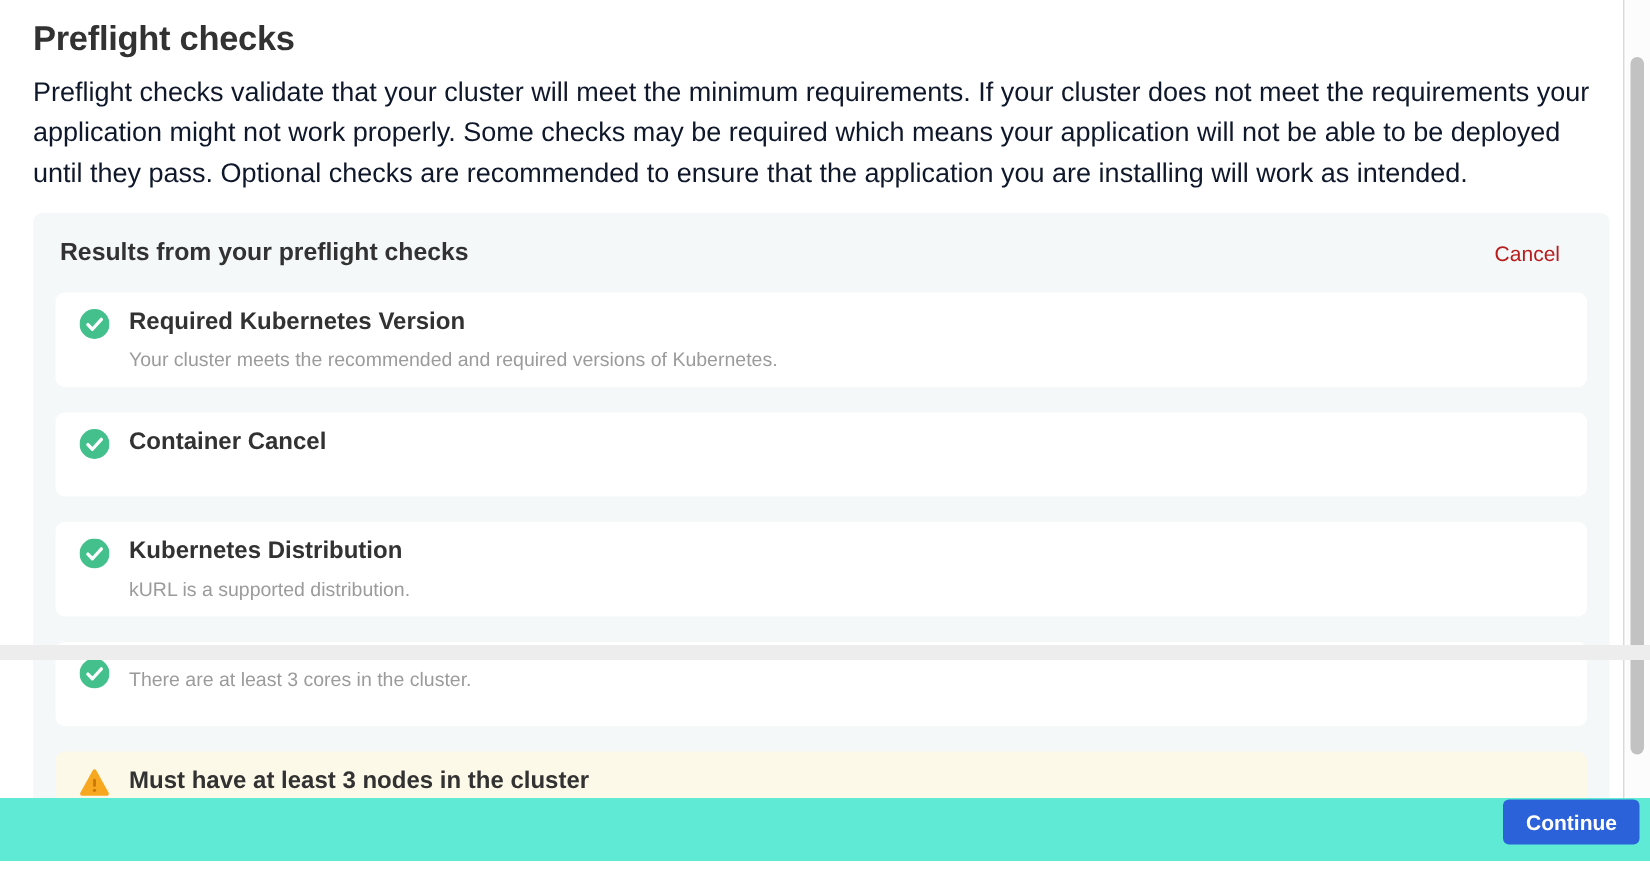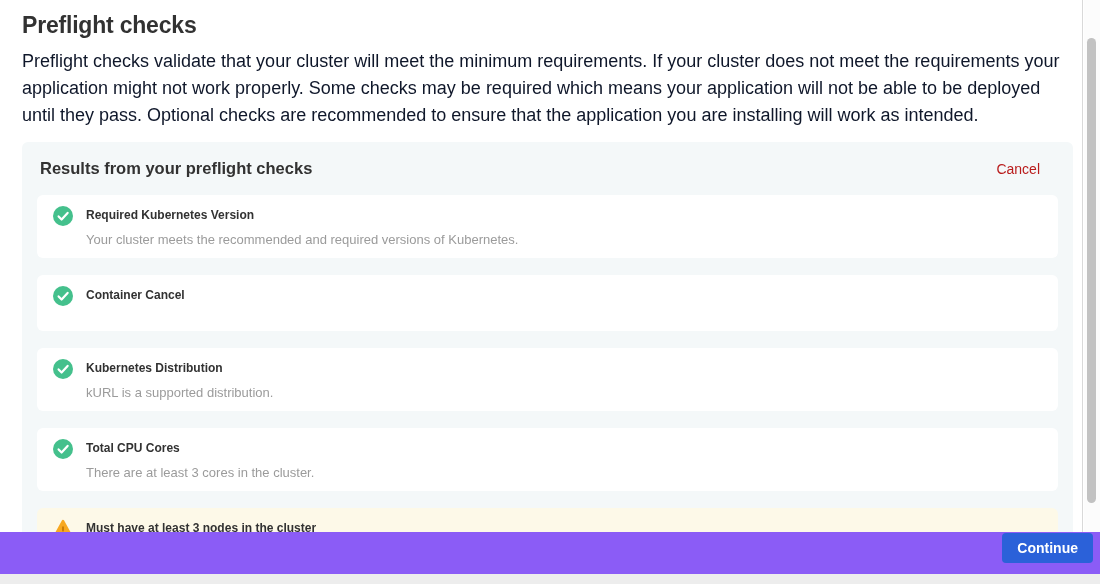--- a/index.html
+++ b/index.html
@@ -3,21 +3,21 @@
 <meta charset="utf-8">
 <style>
   * { box-sizing: border-box; }
   html, body { margin: 0; padding: 0; }
   body {
     width: 1100px; height: 584px;
     font-family: "Liberation Sans", sans-serif;
     background: #ffffff;
     overflow: hidden;
   }
-  .viewport { position: relative; width: 1100px; height: 584px; background: #fff; }
+  .viewport { position: relative; width: 1100px; height: 440px; background: #fff; }
 
   
   .main {
     position: absolute; top: 0; left: 0;
     width: 1083px; height: 532px;
     border-right: 1px solid #d9d9d9;
     overflow: hidden; background: #fff;
   }
   .content { padding: 12px 0 0 22px; }
 
@@ -45,39 +45,39 @@
 
   .card {
     background: #ffffff; border-radius: 6px;
     margin-top: 17px; margin-left: -3px;
     padding: 10px 15px 11px 16px;
     display: flex; align-items: flex-start;
     min-height: 56px;
   }
   .card .icon-wrap { width: 20px; height: 20px; flex: none; margin-right: 13px; margin-top: 1px; }
   .card .icon-wrap svg { display: block; }
-  .card-title { font-size: 12px; font-weight: bold; color: #323232; line-height: 20px; }
+  .card-title { font-size: 16px; font-weight: bold; color: #323232; line-height: 20px; }
   .card-msg { font-size: 13px; color: #9b9b9b; margin-top: 7px; line-height: 15px; }
   .card.warn { background: #fdf9e8; }
 
   
   .scrollbar-track {
     position: absolute; top: 0; right: 0;
     width: 16px; height: 532px; background: #fcfcfc;
   }
   .scrollbar-thumb {
     position: absolute; top: 38px; left: 3px;
     width: 9px; height: 465px;
     background: #c2c2c2; border-radius: 5px;
   }
 
   
   .footer {
     position: absolute; left: 0; right: 0; top: 532px; height: 42px;
-    background: #8b5cf6;
+    background: #5eead4;
   }
   .continue-btn {
     position: absolute; top: 1px; right: 7px;
     height: 30px; padding: 0 15px;
     background: #2b61d9; color: #ffffff;
     font-family: "Liberation Sans", sans-serif;
     font-size: 14px; font-weight: bold;
     border: none; border-radius: 4px; cursor: pointer;
   }
   .bottom-strip {
@@ -141,21 +141,20 @@
         </div>
 
         <div class="card">
           <span class="icon-wrap">
             <svg width="20" height="20" viewBox="0 0 20 20">
               <circle cx="10" cy="10" r="10" fill="#44c08c"></circle>
               <path d="M5.6 10.4l3 3.1 6-6.6" stroke="#ffffff" stroke-width="2.2" fill="none" stroke-linecap="round" stroke-linejoin="round"></path>
             </svg>
           </span>
           <div>
-            <div class="card-title">Total CPU Cores</div>
             <div class="card-msg">There are at least 3 cores in the cluster.</div>
           </div>
         </div>
 
         <div class="card warn">
           <span class="icon-wrap">
             <svg width="20" height="20" viewBox="0 0 20 20">
               <path d="M10 2.2 L18.3 17.2 H1.7 Z" fill="#f7a820" stroke="#f7a820" stroke-width="2.6" stroke-linejoin="round"></path>
               <rect x="9.05" y="7.2" width="1.9" height="5.4" rx="0.95" fill="#c87a05"></rect>
               <circle cx="10" cy="14.9" r="1.15" fill="#c87a05"></circle>

